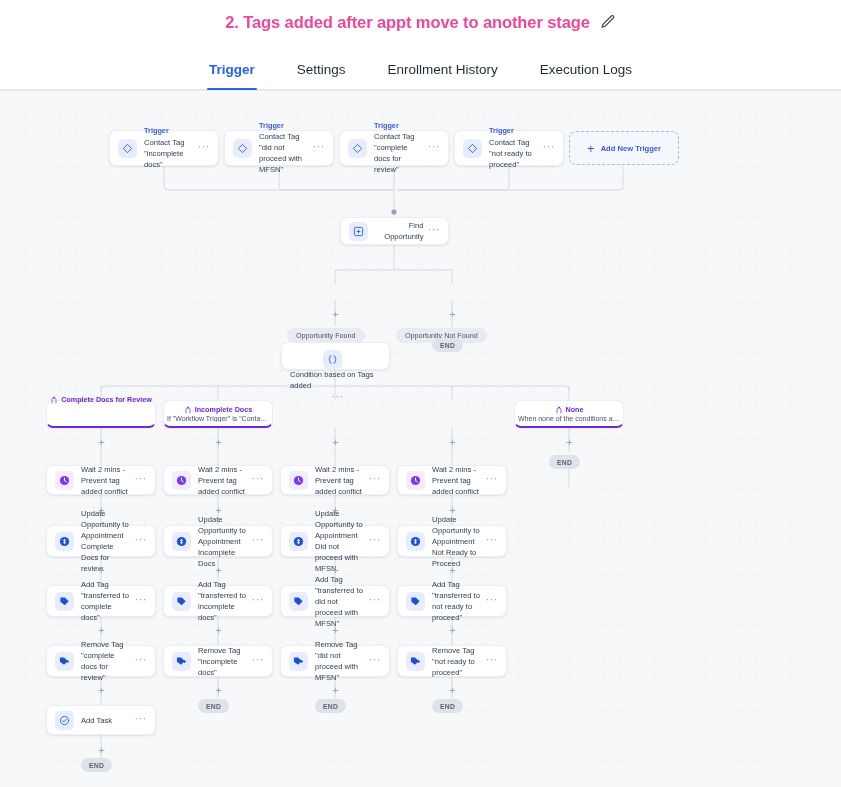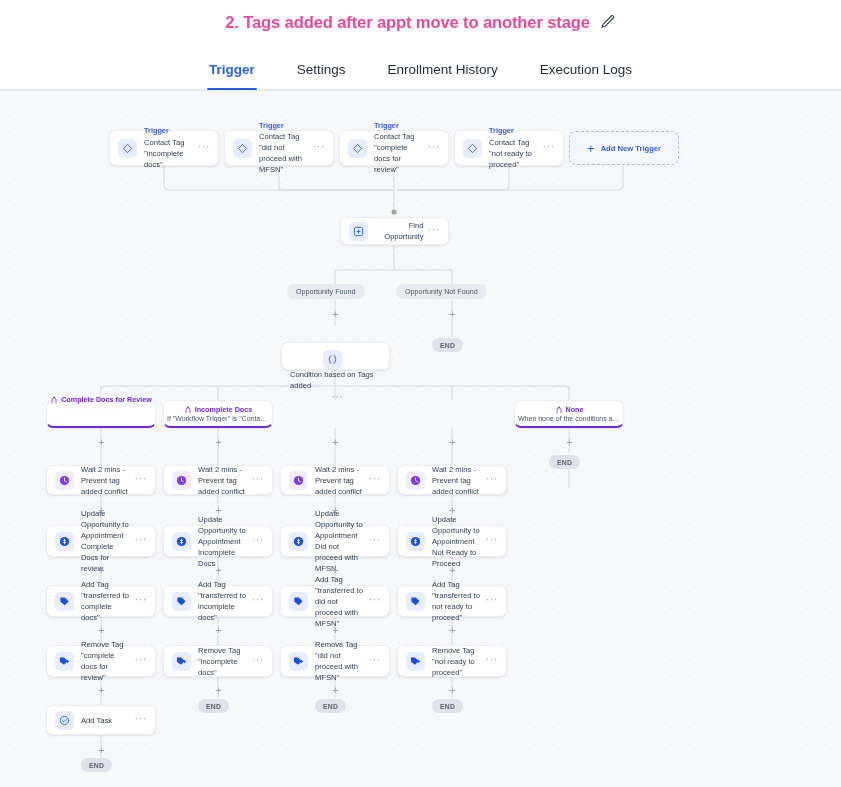--- a/index.html
+++ b/index.html
@@ -105,20 +105,21 @@
   
   .pill {
     position: absolute;
     background: #e9ebf0;
     color: #4b5563;
     border-radius: 11px;
     font-size: 7.2px;
     display: flex; align-items: center; justify-content: center;
     height: 15px; padding: 0 9px;
     white-space: nowrap;
+    margin-top: 44px;
   }
   .end-pill {
     position: absolute;
     background: #dfe2e8; color: #5b6472;
     border-radius: 9px; height: 14px; padding: 0 8px;
     font-size: 6.8px; font-weight: 600; letter-spacing: .3px;
     display: flex; align-items: center; justify-content: center;
   }
 
   

